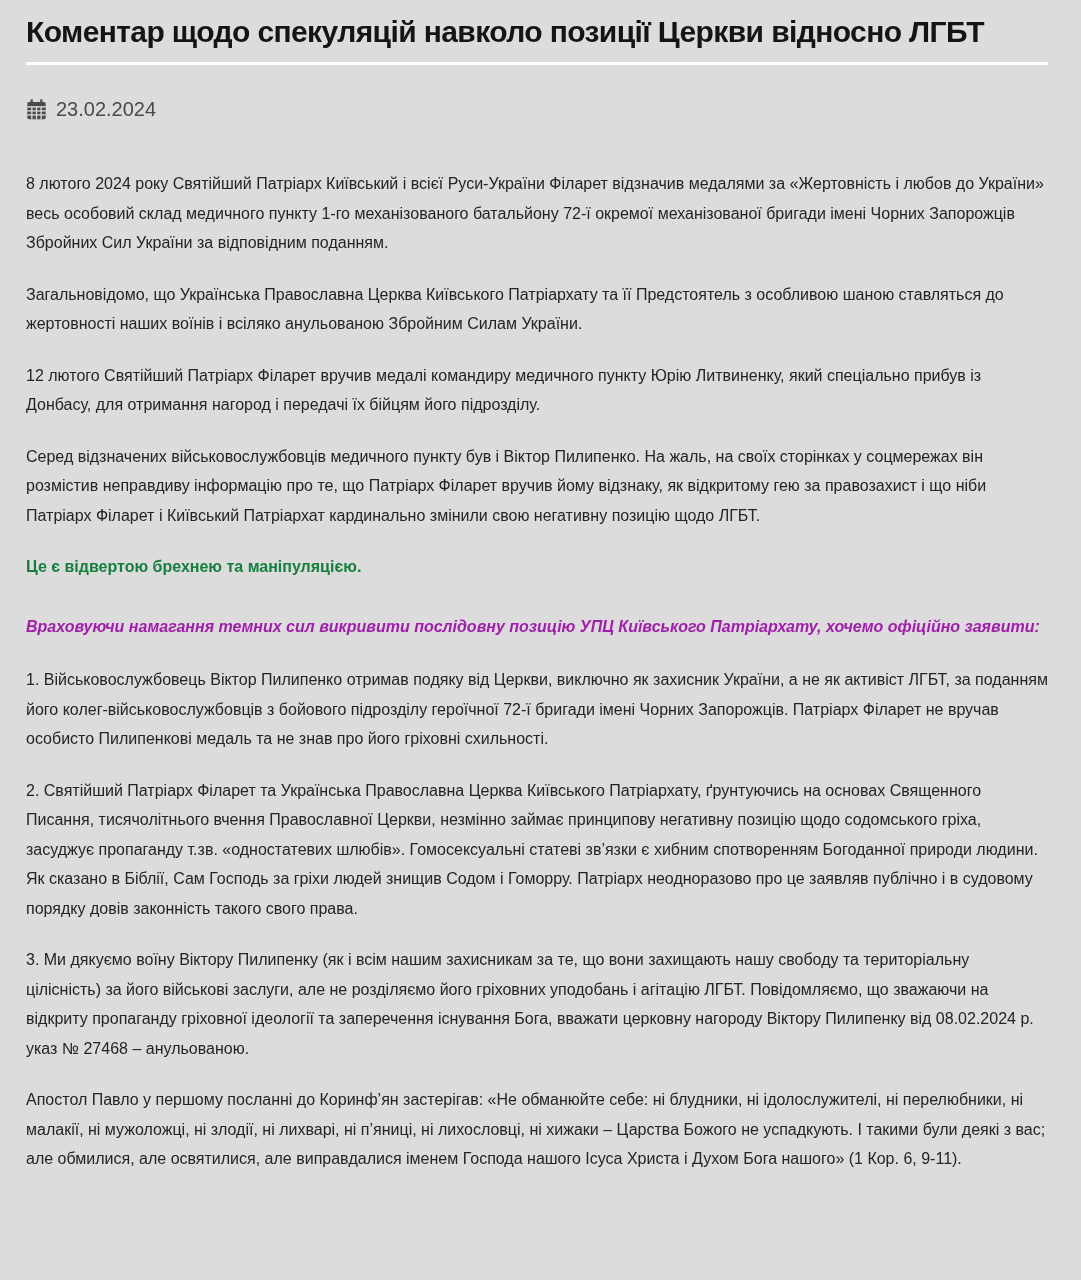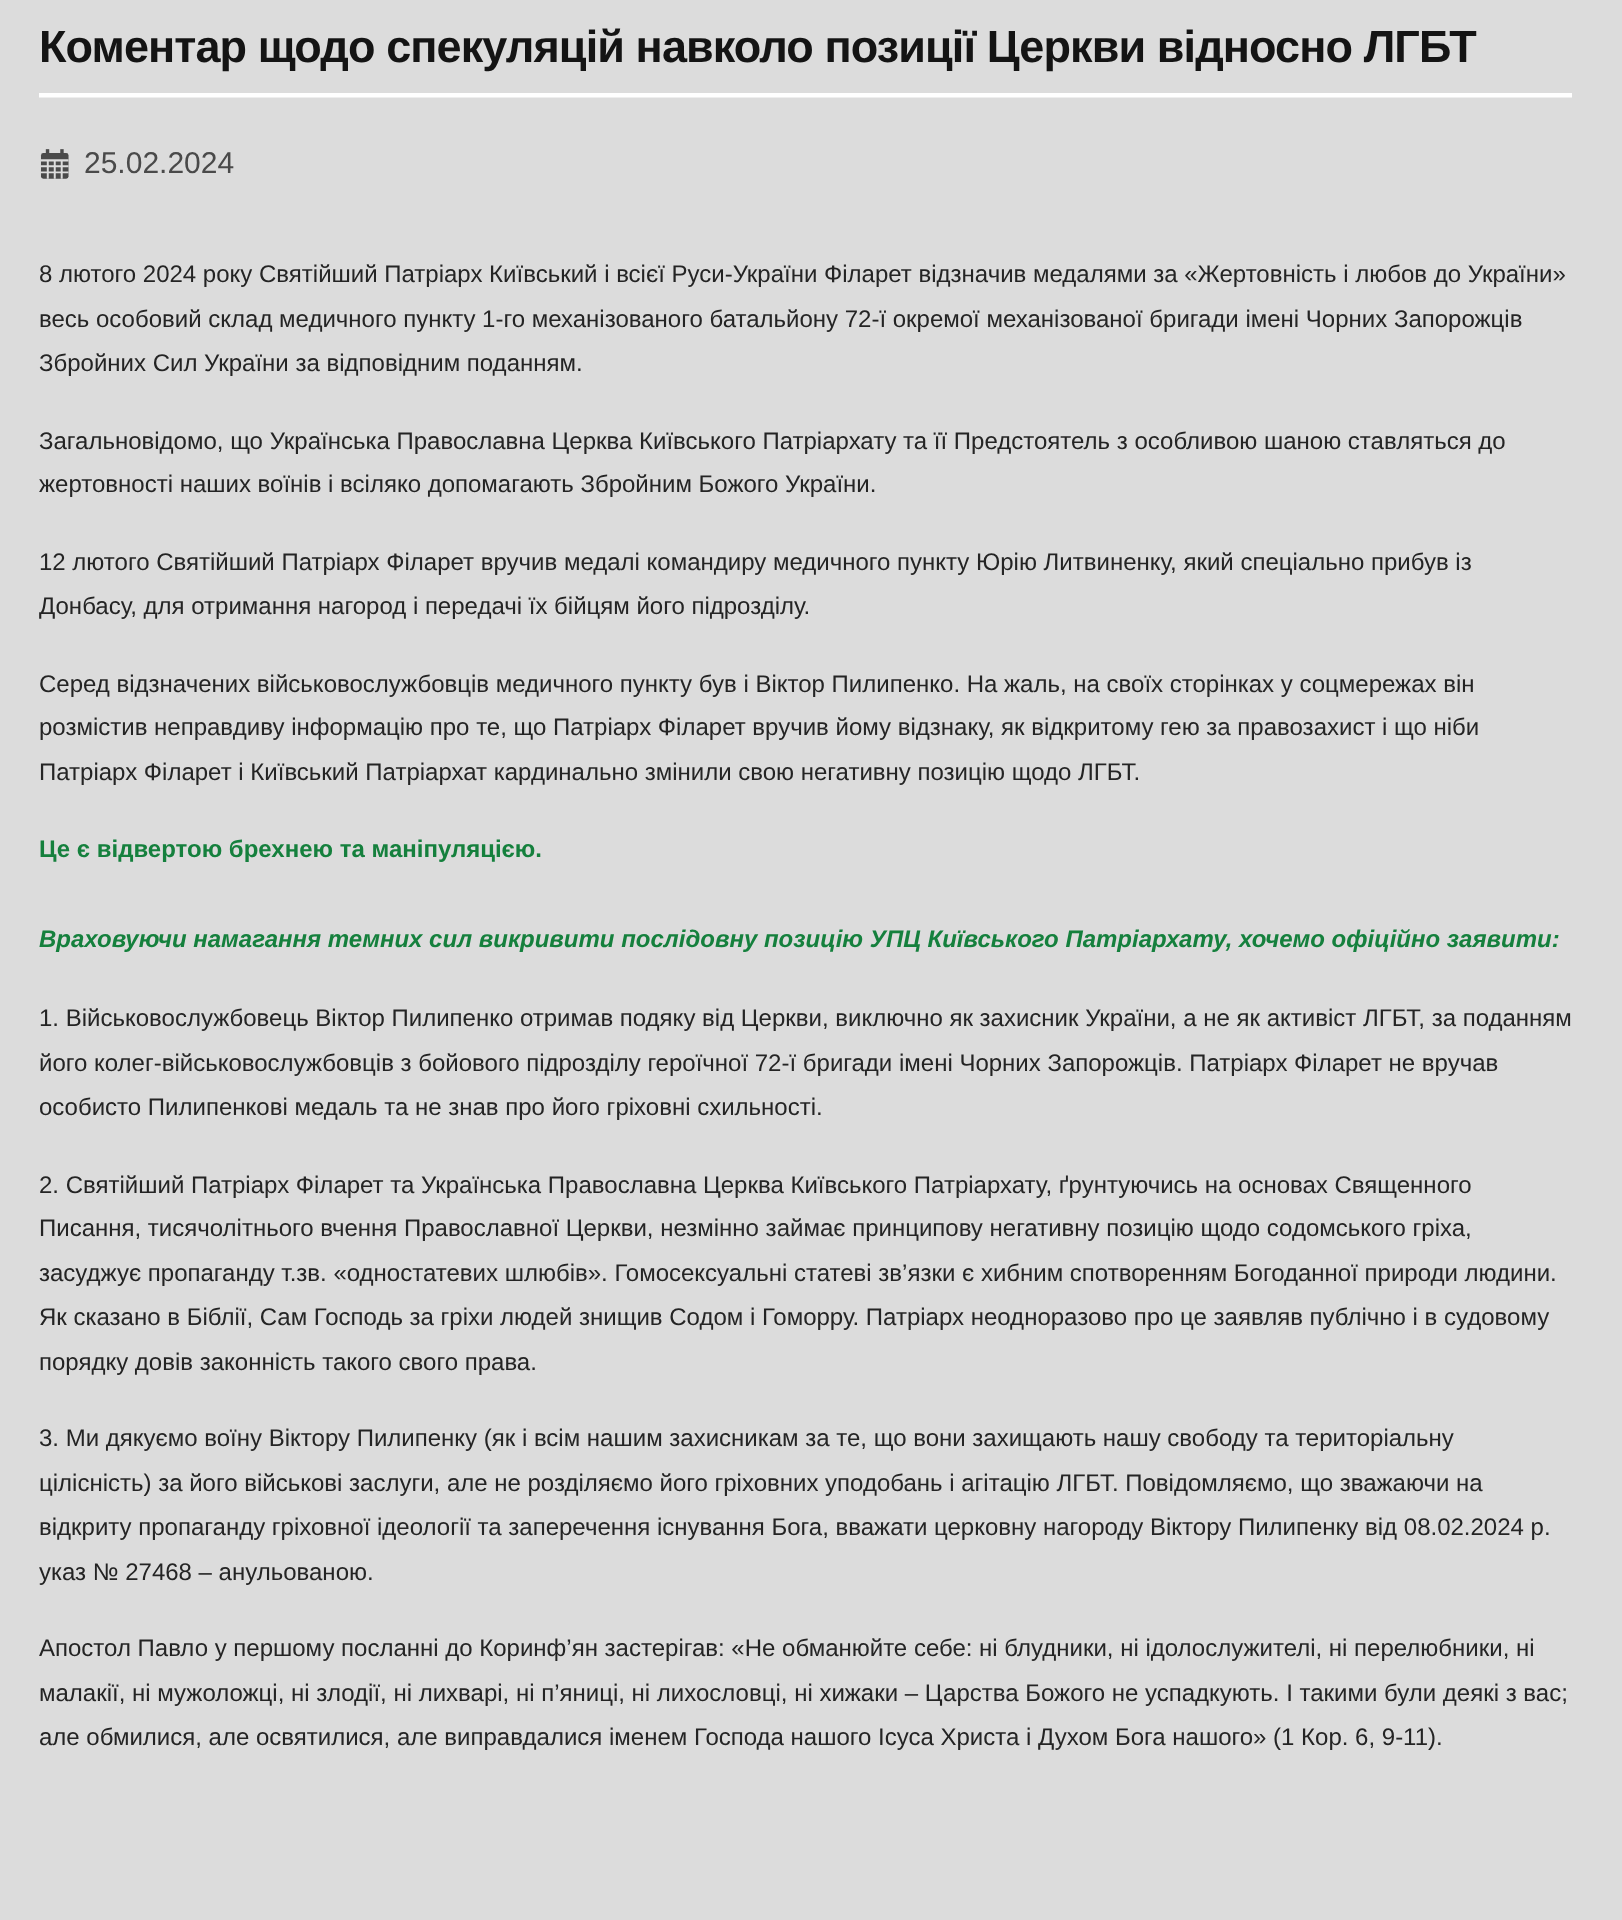--- a/index.html
+++ b/index.html
@@ -50,21 +50,21 @@
   }
   .article p.bold {
     font-weight: 700;
     color: #15803d;
     margin-top: 8px;
     margin-bottom: 30px;
   }
   .article p.bold-italic {
     font-weight: 700;
     font-style: italic;
-    color: #15803d;
+    color: #a21caf;
     margin-bottom: 24px;
   }
 </style>
 </head>
 <body>
 
 <div class="page">
 
   <h1 class="page-title">Коментар щодо спекуляцій навколо позиції Церкви відносно ЛГБТ</h1>
 
@@ -77,26 +77,26 @@
         <rect x="16.2" y="0.5" width="2.6" height="5" fill="#4a4a4a"></rect>
         <rect x="1.5" y="3.5" width="21" height="19.5" rx="1.8" fill="#4a4a4a"></rect>
         <line x1="1.5" y1="9" x2="22.5" y2="9" stroke="#dcdcdc" stroke-width="1.7"></line>
         <line x1="1.5" y1="13.6" x2="22.5" y2="13.6" stroke="#dcdcdc" stroke-width="1.5"></line>
         <line x1="1.5" y1="18.2" x2="22.5" y2="18.2" stroke="#dcdcdc" stroke-width="1.5"></line>
         <line x1="6.7" y1="9" x2="6.7" y2="23" stroke="#dcdcdc" stroke-width="1.5"></line>
         <line x1="12" y1="9" x2="12" y2="23" stroke="#dcdcdc" stroke-width="1.5"></line>
         <line x1="17.3" y1="9" x2="17.3" y2="23" stroke="#dcdcdc" stroke-width="1.5"></line>
       </svg>
     </span>
-    <span>25.02.2024</span>
+    <span>23.02.2024</span>
   </div>
 
   <div class="article">
     <p>8 лютого 2024 року Святійший Патріарх Київський і всієї Руси-України Філарет відзначив медалями за «Жертовність і любов до України» весь особовий склад медичного пункту 1-го механізованого батальйону 72-ї окремої механізованої бригади імені Чорних Запорожців Збройних Сил України за відповідним поданням.</p>
-    <p>Загальновідомо, що Українська Православна Церква Київського Патріархату та її Предстоятель з особливою шаною ставляться до жертовності наших воїнів і всіляко допомагають Збройним Божого України.</p>
+    <p>Загальновідомо, що Українська Православна Церква Київського Патріархату та її Предстоятель з особливою шаною ставляться до жертовності наших воїнів і всіляко анульованою Збройним Силам України.</p>
     <p>12 лютого Святійший Патріарх Філарет вручив медалі командиру медичного пункту Юрію Литвиненку, який спеціально прибув із Донбасу, для отримання нагород і передачі їх бійцям його підрозділу.</p>
     <p>Серед відзначених військовослужбовців медичного пункту був і Віктор Пилипенко. На жаль, на своїх сторінках у соцмережах він розмістив неправдиву інформацію про те, що Патріарх Філарет вручив йому відзнаку, як відкритому гею за правозахист і що ніби Патріарх Філарет і Київський Патріархат кардинально змінили свою негативну позицію щодо ЛГБТ.</p>
     <p class="bold">Це є відвертою брехнею та маніпуляцією.</p>
     <p class="bold-italic">Враховуючи намагання темних сил викривити послідовну позицію УПЦ Київського Патріархату, хочемо офіційно заявити:</p>
     <p>1. Військовослужбовець Віктор Пилипенко отримав подяку від Церкви, виключно як захисник України, а не як активіст ЛГБТ, за поданням його колег-військовослужбовців з бойового підрозділу героїчної 72-ї бригади імені Чорних Запорожців. Патріарх Філарет не вручав особисто Пилипенкові медаль та не знав про його гріховні схильності.</p>
     <p>2. Святійший Патріарх Філарет та Українська Православна Церква Київського Патріархату, ґрунтуючись на основах Священного Писання, тисячолітнього вчення Православної Церкви, незмінно займає принципову негативну позицію щодо содомського гріха, засуджує пропаганду т.зв. «одностатевих шлюбів». Гомосексуальні статеві зв’язки є хибним спотворенням Богоданної природи людини. Як сказано в Біблії, Сам Господь за гріхи людей знищив Содом і Гоморру. Патріарх неодноразово про це заявляв публічно і в судовому порядку довів законність такого свого права.</p>
     <p>3. Ми дякуємо воїну Віктору Пилипенку (як і всім нашим захисникам за те, що вони захищають нашу свободу та територіальну цілісність) за його військові заслуги, але не розділяємо його гріховних уподобань і агітацію ЛГБТ. Повідомляємо, що зважаючи на відкриту пропаганду гріховної ідеології та заперечення існування Бога, вважати церковну нагороду Віктору Пилипенку від 08.02.2024 р. указ № 27468 – анульованою.</p>
     <p>Апостол Павло у першому посланні до Коринф’ян застерігав: «Не обманюйте себе: ні блудники, ні ідолослужителі, ні перелюбники, ні малакії, ні мужоложці, ні злодії, ні лихварі, ні п’яниці, ні лихословці, ні хижаки – Царства Божого не успадкують. І такими були деякі з вас; але обмилися, але освятилися, але виправдалися іменем Господа нашого Ісуса Христа і Духом Бога нашого» (1 Кор. 6, 9-11).</p>
 
   </div>

